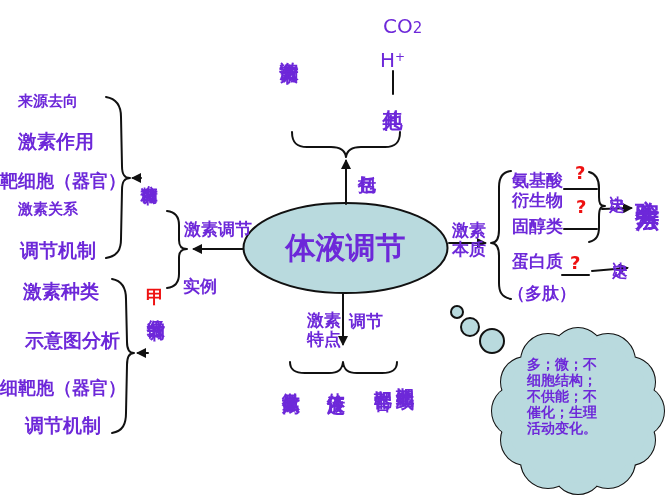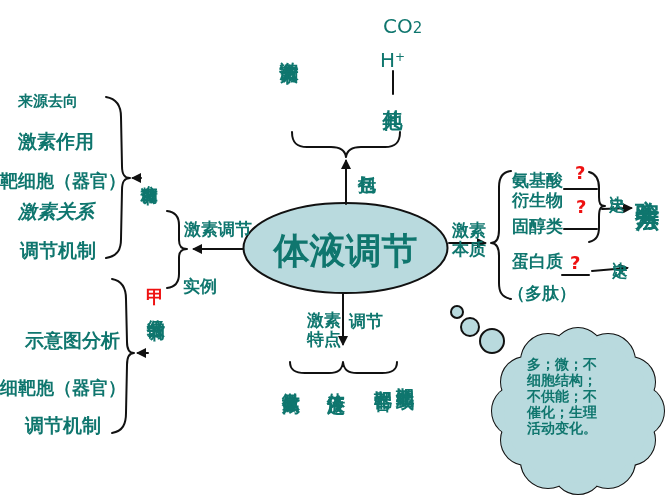--- a/index.html
+++ b/index.html
@@ -1,19 +1,19 @@
 <!DOCTYPE html>
 <html><head>
 <meta charset="utf-8">
 <style>
   html,body{margin:0;padding:0;background:#ffffff;}
   .canvas{position:relative;width:667px;height:500px;background:#ffffff;overflow:hidden;
           font-family:"DejaVu Sans",sans-serif;color:#111;}
   .canvas svg{position:absolute;left:0;top:0;}
-  .t{position:absolute;font-weight:bold;color:#0f766e;white-space:pre-line;line-height:1.12;}
+  .t{position:absolute;font-weight:bold;color:#6d28d9;white-space:pre-line;line-height:1.12;}
   .v{writing-mode:vertical-rl;text-orientation:upright;line-height:1.05;letter-spacing:1px;}
   .red{color:#ee1111;}
   .thin{font-weight:normal;}
   .center-title{text-align:center;}
   .sub2{font-size:15px;}
   .sup{font-size:12px;position:relative;top:-6px;}
 </style>
 </head>
 <body>
 
@@ -82,40 +82,41 @@
           <circle cx="548" cy="361" r="27"></circle>
           <circle cx="578" cy="353" r="25"></circle>
           <circle cx="608" cy="361" r="27"></circle>
           <circle cx="630" cy="382" r="25"></circle>
           <ellipse cx="578" cy="411" rx="74" ry="72"></ellipse>
         </g>
       </g>
     </g>
   </svg>
 
-  <div class="t center-title" style="left:243px;top:231px;width:205px;font-size:36px;">体液调节</div>
+  <div class="t center-title" style="left:243px;top:231px;width:205px;font-size:30px;">体液调节</div>
 
   <div class="t v" style="left:279px;top:47px;font-size:19px;">激素调节</div>
   <div class="t thin" style="left:383px;top:15px;font-size:20px;"><span>CO</span><span class="sub2">2</span></div>
   <div class="t thin" style="left:380px;top:49px;font-size:20px;"><span>H</span><span class="sup">+</span></div>
   <div class="t v" style="left:382px;top:94px;font-size:20px;">其他</div>
   <div class="t v" style="left:357px;top:161px;font-size:18px;">包括</div>
 
   <div class="t" style="left:18px;top:93px;font-size:15px;">来源去向</div>
   <div class="t" style="left:18px;top:131px;font-size:19px;">激素作用</div>
   <div class="t" style="left:0px;top:171px;font-size:18px;">靶细胞（器官）</div>
-  <div class="t" style="left:18px;top:201px;font-size:19px;font-style:italic;">激素关系</div>
+  <div class="t" style="left:18px;top:201px;font-size:15px;">激素关系</div>
   <div class="t" style="left:20px;top:240px;font-size:19px;">调节机制</div>
   <div class="t v" style="left:140px;top:171px;font-size:17px;">血糖调节</div>
 
   <div class="t" style="left:184px;top:220px;font-size:17px;">激素调节</div>
   <div class="t" style="left:183px;top:253px;font-size:17px;margin-top:24px;">实例</div>
 
   <div class="t red" style="left:146px;top:287px;font-size:18px;">甲</div>
   <div class="t v" style="left:146px;top:305px;font-size:18px;">分级调节</div>
+  <div class="t" style="left:23px;top:281px;font-size:19px;">激素种类</div>
   <div class="t" style="left:25px;top:330px;font-size:19px;">示意图分析</div>
   <div class="t" style="left:0px;top:378px;font-size:18px;">细靶胞（器官）</div>
   <div class="t" style="left:25px;top:415px;font-size:19px;">调节机制</div>
 
   <div class="t" style="left:452px;top:221px;font-size:17px;line-height:1.14;">激素
 本质</div>
   <div class="t" style="left:512px;top:171px;font-size:17px;line-height:1.15;">氨基酸
 衍生物</div>
   <div class="t" style="left:512px;top:217px;font-size:17px;">固醇类</div>
   <div class="t" style="left:512px;top:252px;font-size:17px;text-align:center;">蛋白质</div>

